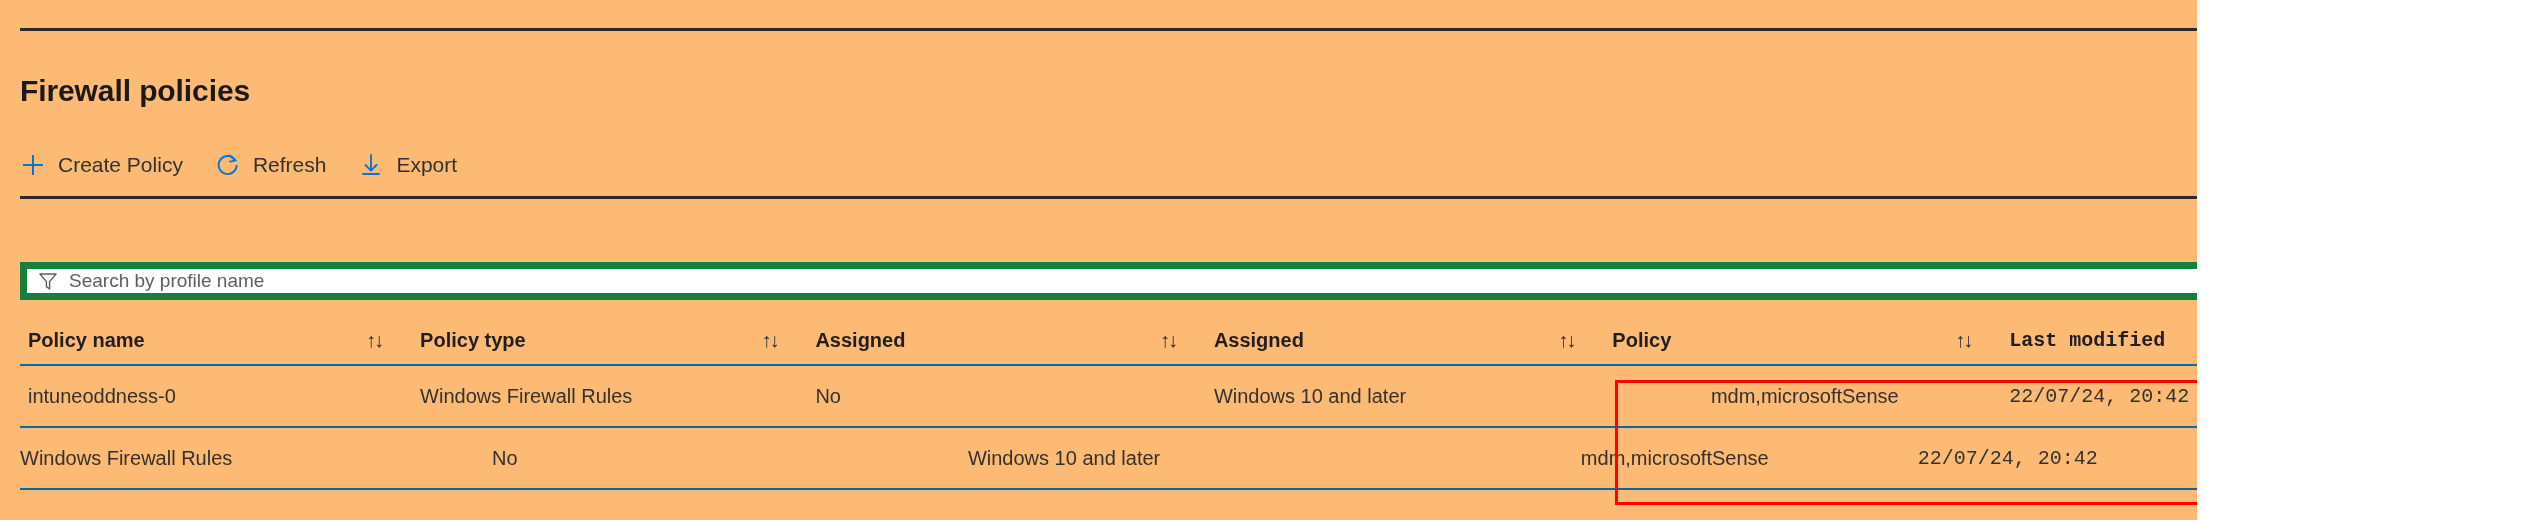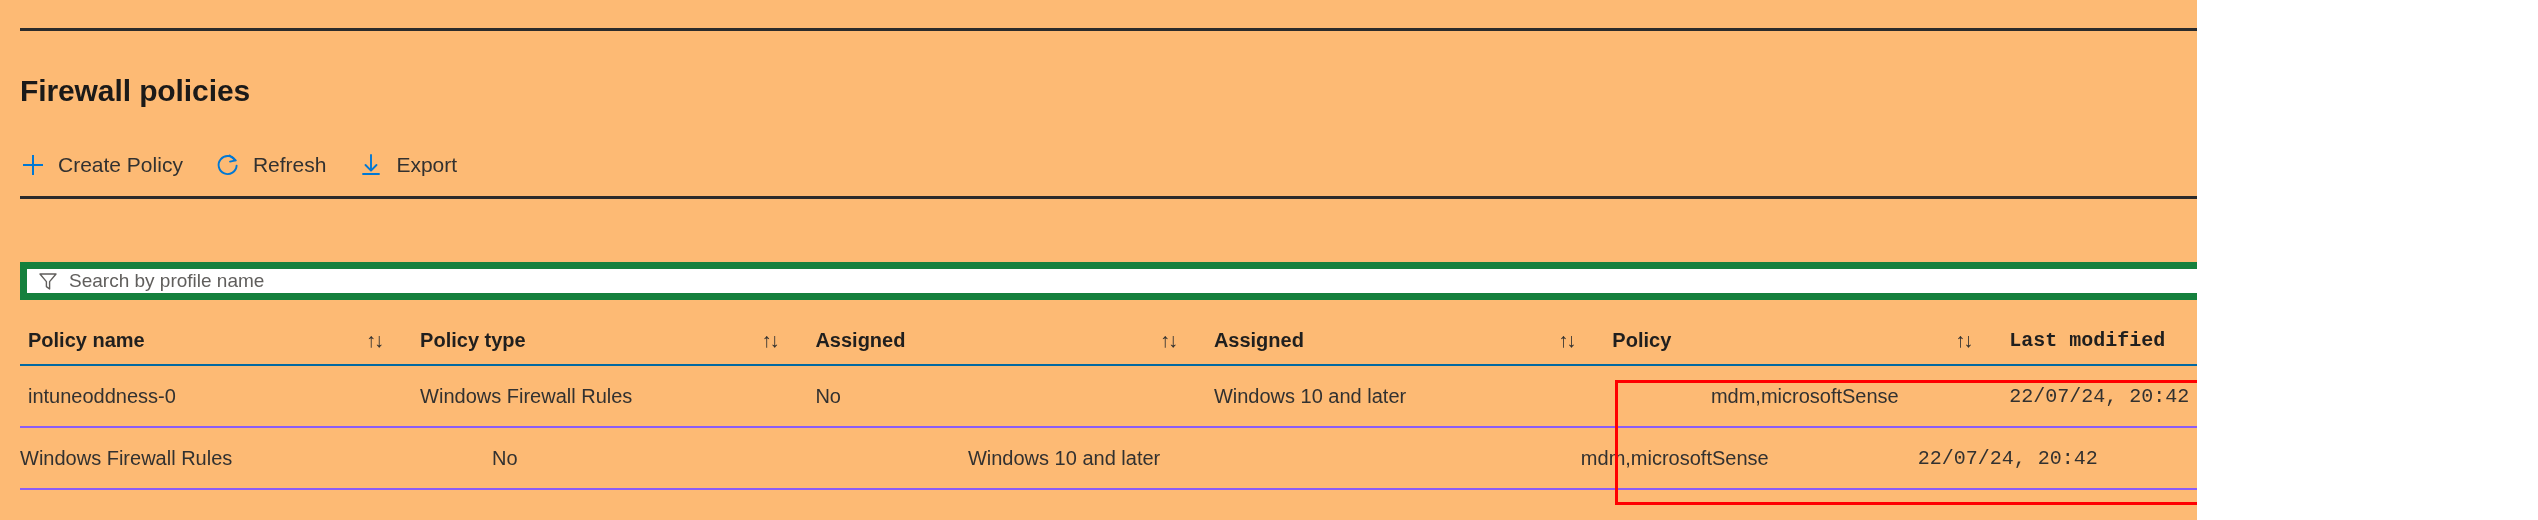--- a/index.html
+++ b/index.html
@@ -138,21 +138,21 @@
     display: flex;
     align-items: center;
     box-sizing: border-box;
   }
   .grid-head {
     height: 50px;
     border-bottom: 2px solid #0369a1;
   }
   .grid-body-row {
     height: 62px;
-    border-bottom: 2px solid #8b5cf6;
+    border-bottom: 2px solid #0369a1;
   }
 
   .cell {
     box-sizing: border-box;
     display: flex;
     align-items: center;
     padding-right: 12px;
     overflow: hidden;
     white-space: nowrap;
   }

